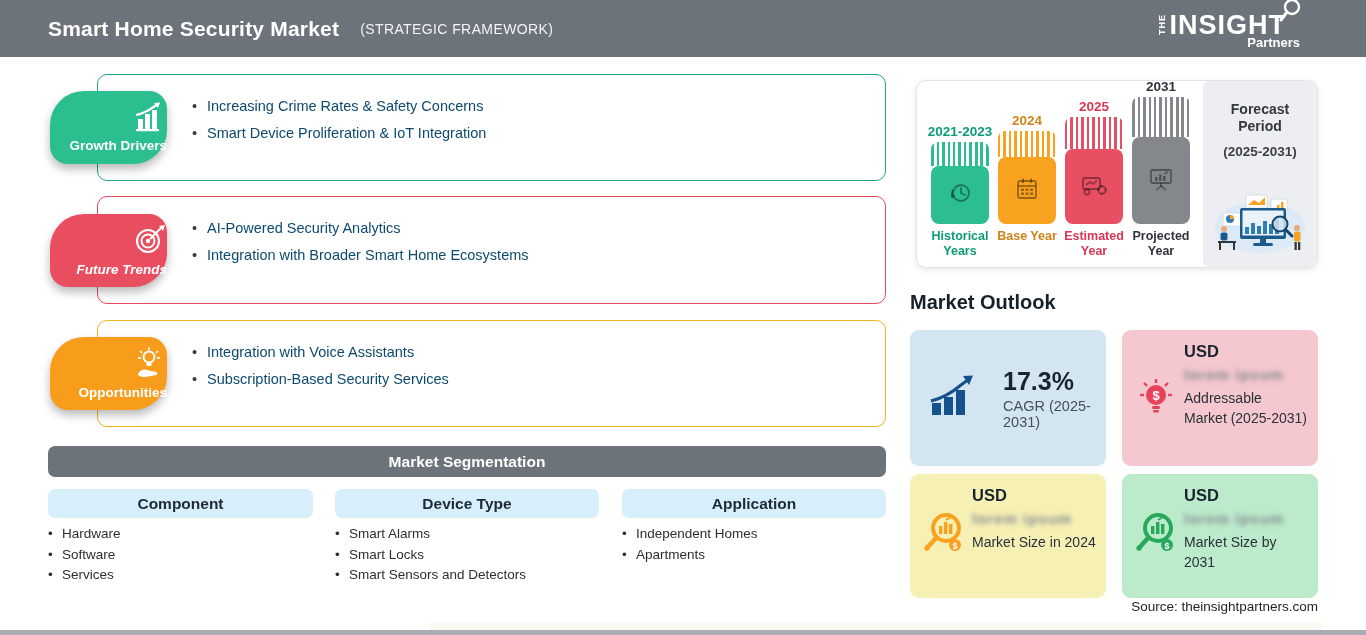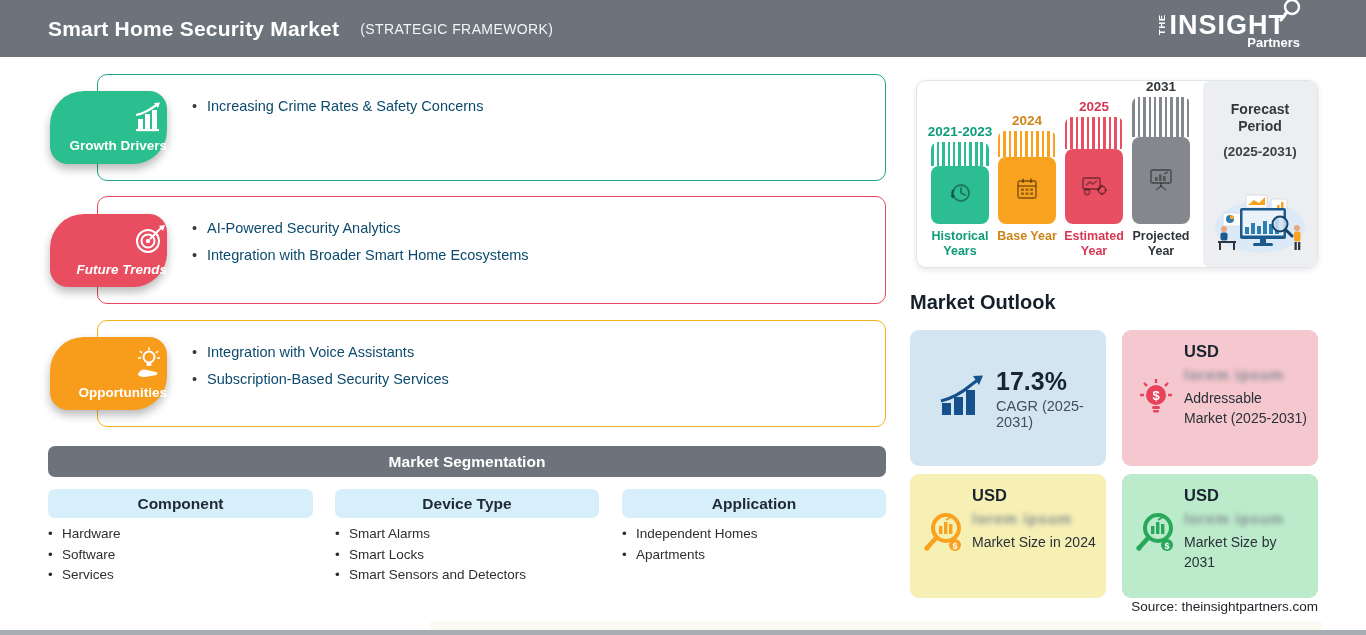--- a/index.html
+++ b/index.html
@@ -80,21 +80,21 @@
   .forecast-panel {
     position:absolute; right:0; top:0; width:114px; height:186px;
     background:#ECEEF1; border-radius:6px 9px 9px 6px; text-align:center; padding-top:20px;
   }
   .forecast-title { font-size:14px; font-weight:bold; color:#33383D; line-height:17px; width:80px; margin:0 auto; }
   .forecast-range { font-size:13.5px; font-weight:bold; color:#3C4246; margin-top:9px; }
   .forecast-illustration { position:absolute; bottom:8px; left:50%; transform:translateX(-50%); }
   
   .outlook-title { position:absolute; left:910px; top:291px; font-size:20px; font-weight:bold; color:#15202B; }
   .outlook-card { position:absolute; width:196px; border-radius:9px; }
-  .card-cagr { left:910px; top:330px; height:136px; display:flex; align-items:center; padding-left:29px; gap:9px; }
+  .card-cagr { left:910px; top:330px; height:136px; display:flex; align-items:center; padding-left:19px; gap:26px; }
   .cagr-value { font-size:25px; font-weight:800; color:#1A2430; line-height:29px; }
   .cagr-label { font-size:14.5px; color:#454F59; margin-top:2px; }
   .card-usd { padding:12px 10px 0 62px; }
   .card-usd .card-icon { position:absolute; left:10px; top:50%; transform:translateY(-50%); }
   .usd-heading { font-size:16.5px; font-weight:bold; color:#1A2430; }
   .blurred-value {
     font-size:15px; font-weight:bold; color:#848B92; filter:blur(2.4px);
     margin-top:5px; letter-spacing:1px;
   }
   .card-label { font-size:14px; color:#2A3138; line-height:19.5px; margin-top:6px; max-width:124px; }
@@ -127,20 +127,21 @@
           </svg>
         </span>
       </div>
       <div class="logo-partners">Partners</div>
     </div>
   </div>
 
   <div class="insight-box" style="top: 74px; height: 107px; border-color: rgb(31, 165, 140);">
     <ul>
       <li>Increasing Crime Rates &amp; Safety Concerns</li>
+      <li>Smart Device Proliferation &amp; IoT Integration</li>
     </ul>
   </div>
   <div class="pill" style="top: 91px; background: rgb(43, 190, 143);">
     <span>
       <svg width="36" height="30" viewBox="0 0 36 30">
         <rect x="7" y="17" width="5" height="10" fill="#fff"></rect>
         <rect x="14" y="12" width="5" height="15" fill="#fff"></rect>
         <rect x="21" y="8" width="5" height="19" fill="#fff"></rect>
         <path d="M5 13 Q14 11 21 6 L27 2" fill="none" stroke="#fff" stroke-width="2.2"></path>
         <path d="M23 1 L29 0.5 L27 6 Z" fill="#fff"></path>

